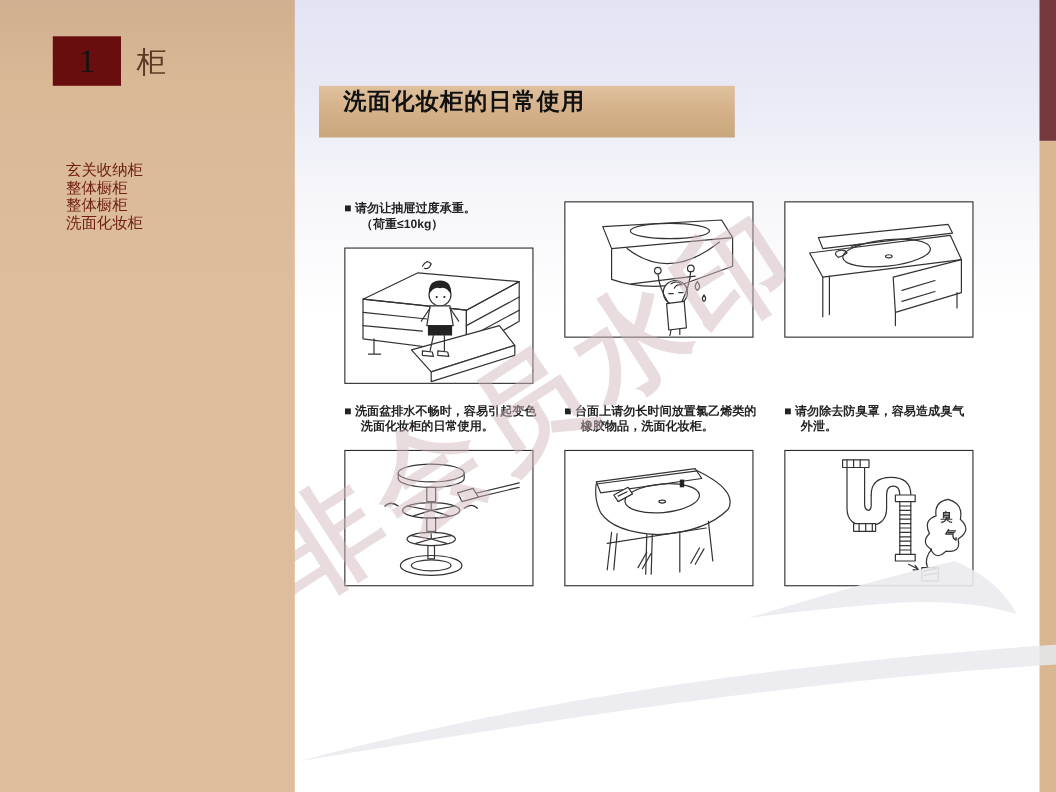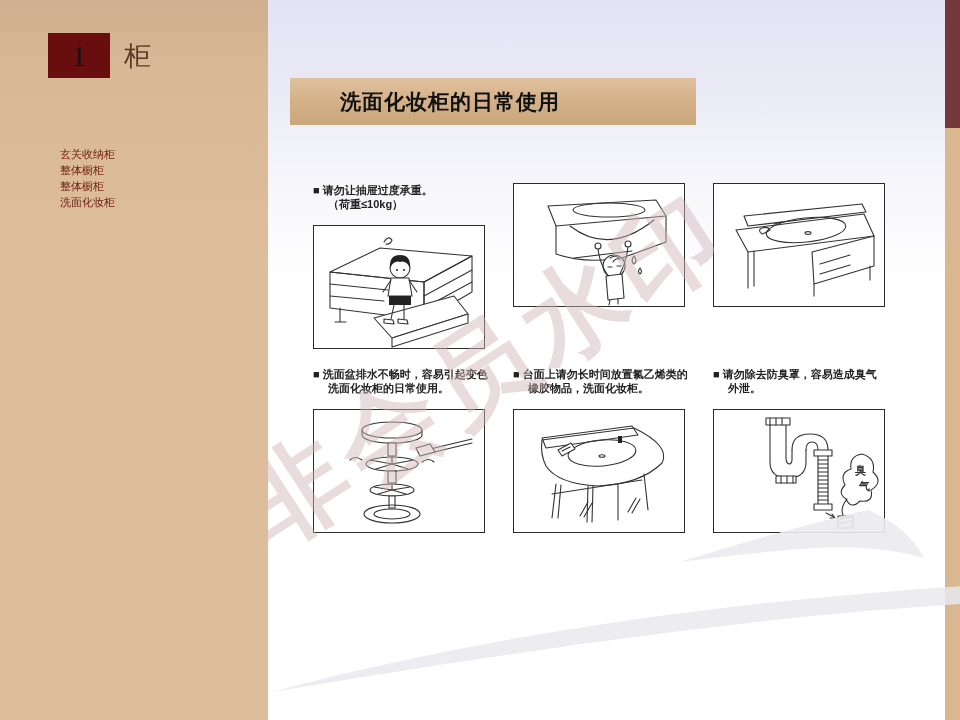--- a/index.html
+++ b/index.html
@@ -20,30 +20,30 @@
   .num-box span{
     font-family:"Liberation Serif","DejaVu Serif",serif;
     font-size:30px;color:#141414;line-height:1;
   }
   .section-title{
     position:absolute;left:124px;top:38px;font-size:27px;color:#5e3a26;
     font-weight:400;letter-spacing:1px;
   }
   .menu{position:absolute;left:60px;top:146px;}
   .menu-item{
-    font-size:11px;line-height:16px;color:#702115;cursor:pointer;white-space:nowrap;
+    font-size:14px;line-height:16px;color:#702115;cursor:pointer;white-space:nowrap;
   }
   
   .corner-maroon{position:absolute;right:0;top:0;width:15px;height:128px;background:#74383d;z-index:6;}
   .corner-tan{position:absolute;right:0;top:128px;width:15px;height:592px;background:#d8b791;z-index:4;}
   
   .title-bar{
     position:absolute;left:290px;top:78px;width:378px;height:47px;z-index:3;
     background:linear-gradient(180deg,#e0c19e 0%,#d5b28a 45%,#c9a77c 100%);
-    display:flex;align-items:center;padding-left:28px;
+    display:flex;
   }
   .title-bar h1{
     margin:0;padding-left:22px;font-size:21px;font-weight:700;color:#111;
     letter-spacing:1px;
   }
   
   .grid{
     position:absolute;left:295px;top:183px;z-index:2;
     display:grid;grid-template-columns:repeat(3,180px);column-gap:20px;row-gap:18px;
     padding-left:18px;

